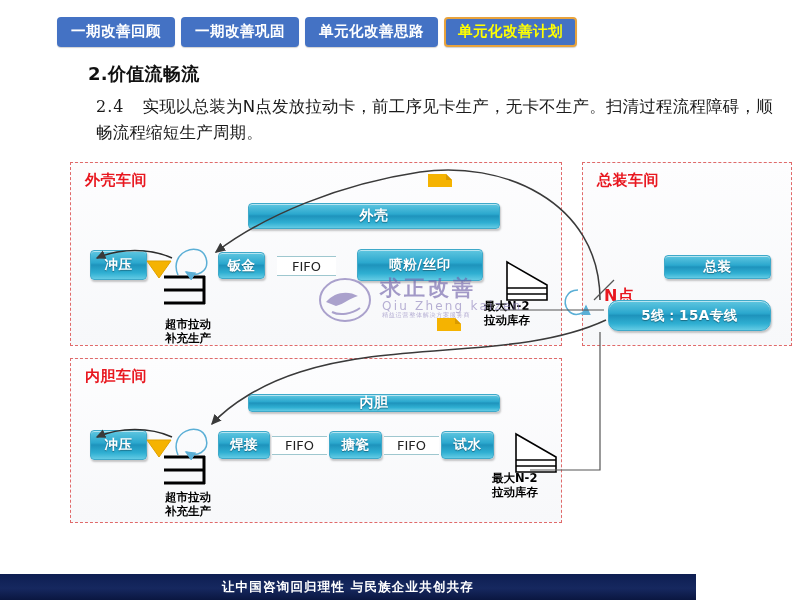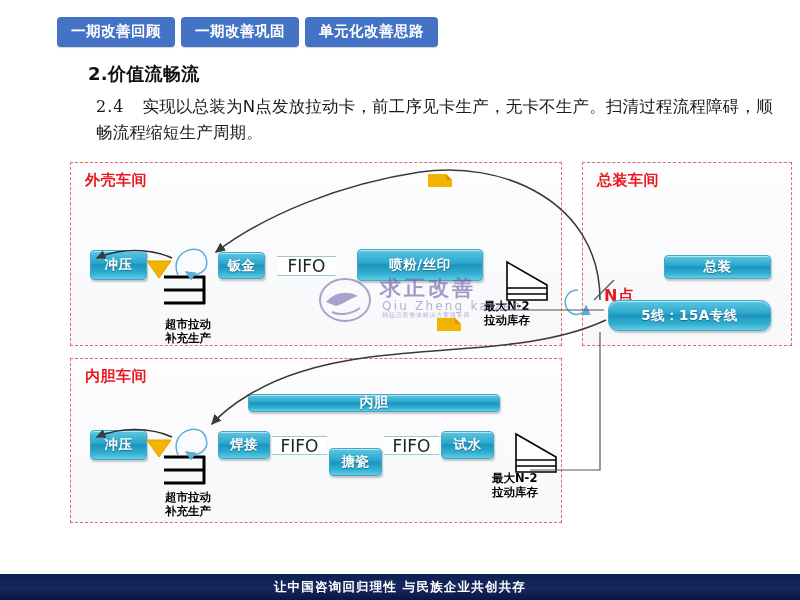--- a/index.html
+++ b/index.html
@@ -75,21 +75,21 @@
   .gbox.small{font-size:13.5px;}
   .gbox.wide{font-size:14px;}
 
   
   .fifo{
     position:absolute;
     border-top:1.5px solid #9ec7cf;
     border-bottom:1.5px solid #9ec7cf;
     background:#ffffff;
     display:flex;align-items:center;justify-content:center;
-    font-size:17px;color:#222;font-weight:400;
+    font-size:13px;color:#222;font-weight:400;
     font-family:"DejaVu Sans","Liberation Sans",sans-serif;
     box-sizing:border-box;
   }
 
   
   .supermarket{position:absolute;}
   .sm-cap{
     position:absolute;font-size:11.5px;font-weight:700;color:#000;
     line-height:1.2;text-align:center;white-space:nowrap;
   }
@@ -127,49 +127,51 @@
     position:absolute;left:64px;top:23px;
     font-size:12px;color:#8E82BC;letter-spacing:2.2px;white-space:nowrap;
   }
   .wm-sub2{
     position:absolute;left:64px;top:35px;
     font-size:6.2px;color:#8E82BC;letter-spacing:.6px;white-space:nowrap;
   }
 
   
   .footer{
-    position:absolute;left:0;bottom:0;width:800px;height:26px;
+    position:absolute;left:0;bottom:0;width:696px;height:26px;
     background:linear-gradient(180deg,#0D1E52 0%,#16285F 55%,#0A1640 100%);
     display:flex;align-items:center;justify-content:center;
   }
   .footer span{
     color:#ffffff;font-size:12.5px;font-weight:700;letter-spacing:1.2px;
   }
 </style>
 </head>
 <body>
 
 <div id="slide">
 
   <div class="tabbar">
     <div class="tab">一期改善回顾</div>
     <div class="tab">一期改善巩固</div>
     <div class="tab">单元化改善思路</div>
+    <div class="tab active">单元化改善计划</div>
   </div>
 
   <div class="page-title">2.价值流畅流</div>
 
   <div class="body-text">
     <span class="num">2.4</span><span class="gap"></span><span>实现以总装为N点发放拉动卡，前工序见卡生产，无卡不生产。扫清过程流程障碍，顺畅流程缩短生产周期。</span>
   </div>
 
   <div class="panel" id="panel-shell">
     <div class="panel-title">外壳车间</div>
   </div>
 
+  <div class="gbox wide" style="left:248px;top:203px;width:252px;height:26px;">外壳</div>
 
   <div class="gbox small" style="left:90px;top:250px;width:57px;height:30px;">冲压</div>
   <div class="gbox small" style="left:218px;top:252px;width:47px;height:27px;">钣金</div>
   <div class="fifo" style="left:277px;top:256px;width:59px;height:20px;">FIFO</div>
   <div class="gbox small" style="left:357px;top:249px;width:126px;height:32px;">喷粉/丝印</div>
 
   <div class="supermarket" style="left:163px;top:275px;">
     <svg width="52" height="44" viewBox="0 0 52 44">
       <line x1="1" y1="2" x2="42" y2="2" stroke="#000" stroke-width="3"></line>
       <line x1="1" y1="15" x2="42" y2="15" stroke="#000" stroke-width="3"></line>
@@ -203,21 +205,21 @@
 
   <div class="panel" id="panel-liner">
     <div class="panel-title">内胆车间</div>
   </div>
 
   <div class="gbox wide" style="left:248px;top:394px;width:252px;height:18px;">内胆</div>
 
   <div class="gbox small" style="left:90px;top:430px;width:57px;height:30px;">冲压</div>
   <div class="gbox small" style="left:218px;top:431px;width:52px;height:28px;">焊接</div>
   <div class="fifo" style="left:272px;top:436px;width:55px;height:19px;">FIFO</div>
-  <div class="gbox small" style="left:329px;top:448px;width:53px;height:28px;">搪瓷</div>
+  <div class="gbox small" style="left:329px;top:431px;width:53px;height:28px;">搪瓷</div>
   <div class="fifo" style="left:384px;top:436px;width:55px;height:19px;">FIFO</div>
   <div class="gbox small" style="left:441px;top:431px;width:53px;height:28px;">试水</div>
 
   <div class="supermarket" style="left:163px;top:455px;">
     <svg width="52" height="44" viewBox="0 0 52 44">
       <line x1="1" y1="2" x2="42" y2="2" stroke="#000" stroke-width="3"></line>
       <line x1="1" y1="15" x2="42" y2="15" stroke="#000" stroke-width="3"></line>
       <line x1="1" y1="28" x2="42" y2="28" stroke="#000" stroke-width="3"></line>
       <line x1="41" y1="1" x2="41" y2="29" stroke="#000" stroke-width="3"></line>
     </svg>

